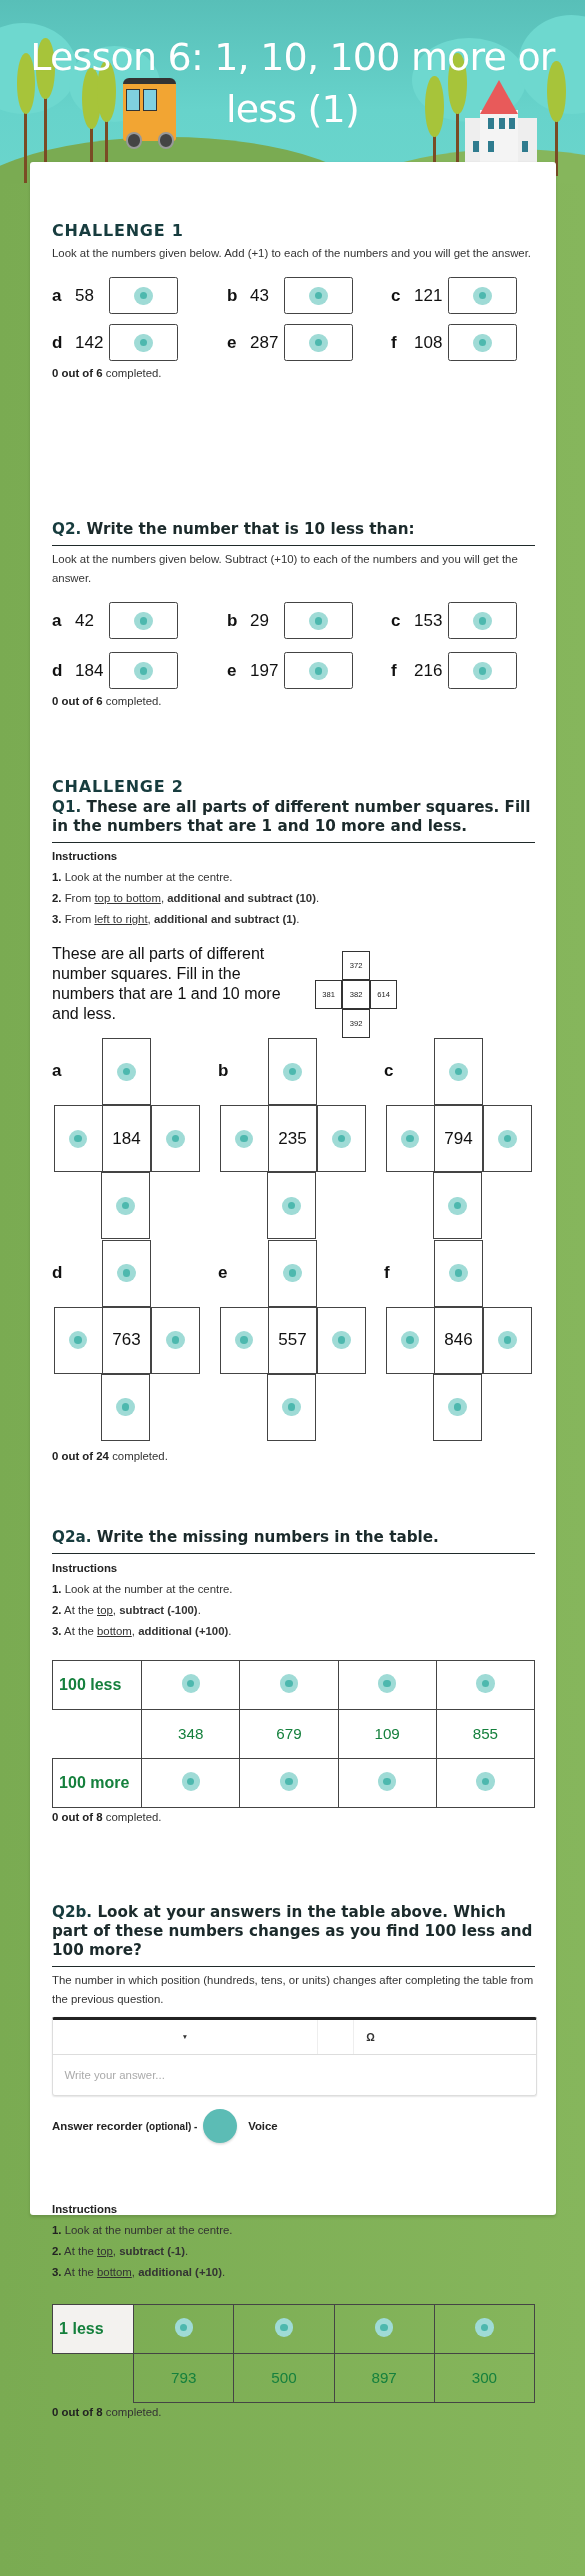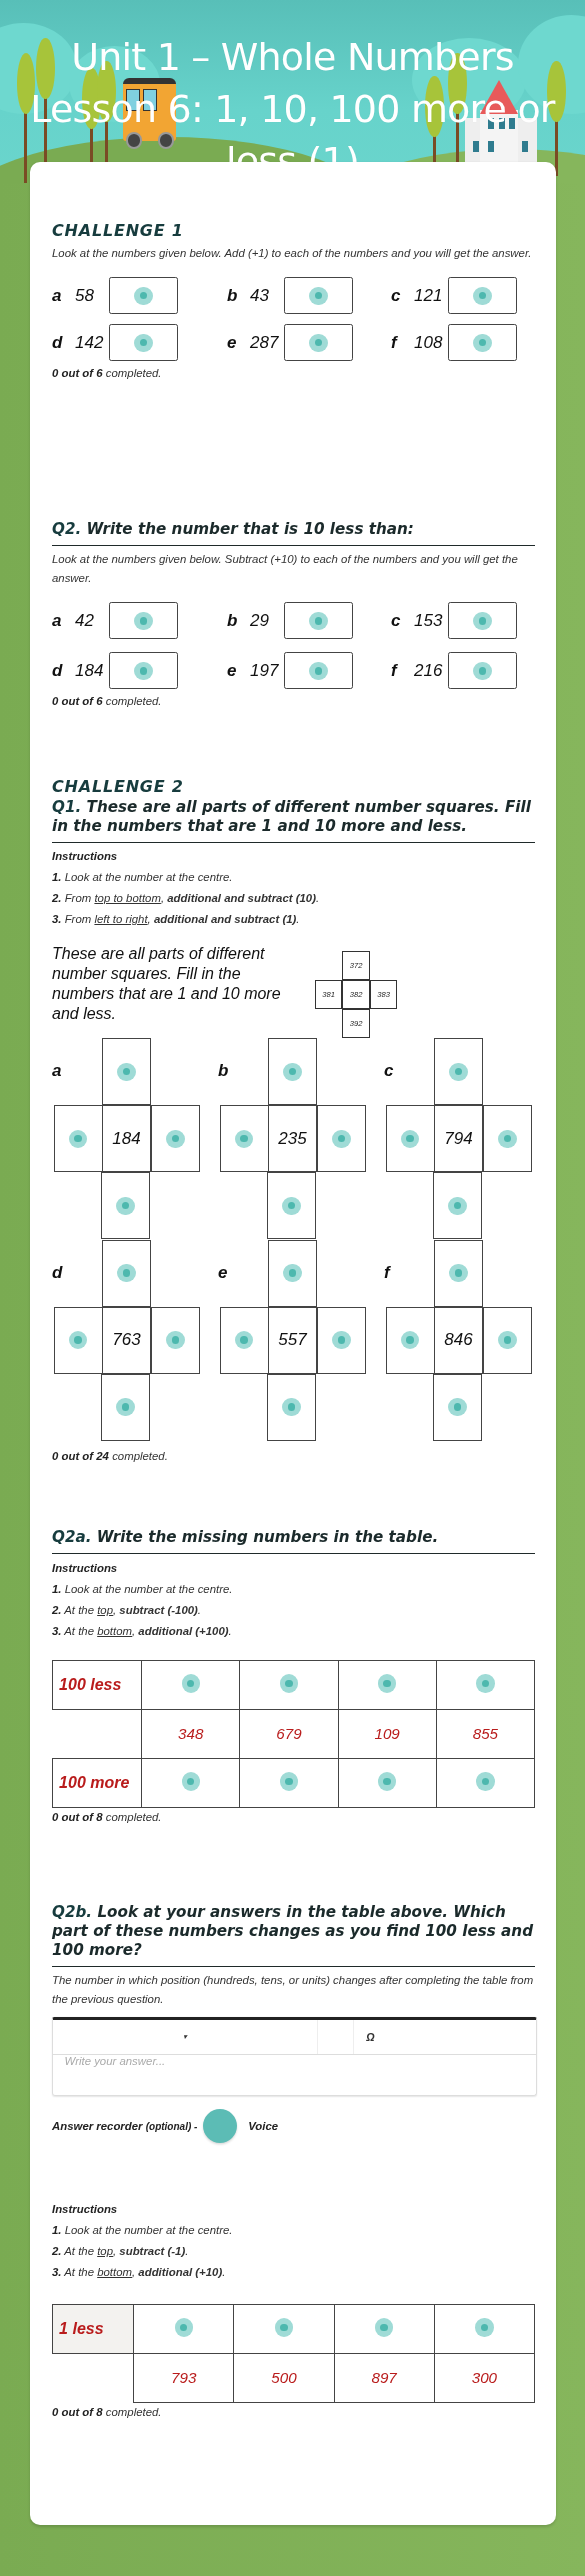--- a/index.html
+++ b/index.html
@@ -41,24 +41,23 @@
   .hero-title {
     position: absolute; left: 0; right: 0; top: 30.5px;
     text-align: center; color: #fff;
     font-family: "DejaVu Sans", sans-serif;
     font-size: 38px; line-height: 52px; font-weight: normal;
     letter-spacing: -0.8px;
     text-shadow: 0 0 1.5px rgba(0,0,0,0.05);
   }
   
   .card {
-    position: absolute; left: 30px; top: 162px; width: 526px; height: 2363px;
-    background: #fff; border-radius: 10px;
+    position: absolute; left: 30px; top: 162px; width: 526px; height: 2053px;
+    background: #fff; border-radius: 3px;
     box-shadow: 0 1.5px 3px rgba(0,0,0,0.15);
-    font-style: italic;
   }
   .section { position: absolute; left: 22px; width: 483px; }
   .challenge-title {
     font-family: "DejaVu Sans", sans-serif; font-weight: 900;
     font-size: 16px; color: #173c3e; letter-spacing: 0.8px; margin: 0 0 1.5px 0;
   }
   .q-title {
     font-family: "DejaVu Sans", sans-serif; font-size: 15.2px; line-height: 19px;
     color: #1b2a2b; margin: 0; padding-bottom: 6.1px; border-bottom: 1.1px solid #1f2a2a;
   }
@@ -98,31 +97,31 @@
     font-size: 7.6px; display: flex; align-items: center; justify-content: center; background: #fff; }
 
   
   .cross { position: absolute; width: 152px; height: 168px; }
   .cross .lbl { position: absolute; left: 0; top: 23px; font-weight: bold; font-size: 17px; color: #111; }
   .cross .cell { position: absolute; width: 49px; height: 67px; border: 1.1px solid #444; box-sizing: border-box;
     display: flex; align-items: center; justify-content: center; background: #fff; font-size: 17px; color: #111; }
 
   
   table.nt { border-collapse: collapse; width: 483px; table-layout: fixed; }
-  table.nt td { border: 1.1px solid #444; height: 46px; text-align: center; font-size: 15.2px; color: #b91c1c; }
+  table.nt td { border: 1.1px solid #444; height: 46px; text-align: center; font-size: 15.2px; color: #15803d; }
   table.nt td.rh { text-align: left; padding-left: 6.1px; font-weight: bold; font-size: 16px; width: 81px; }
   table.nt td.blank { border-left: none; border-top: none; border-bottom: none; }
 
   
   .editor { border: 0.8px solid #ddd; border-top: 3.8px solid #222; border-radius: 2.3px 2.3px 3px 3px; width: 483px; box-shadow: 0 0.8px 1.5px rgba(0,0,0,0.1); }
   .editor .tb { display: flex; height: 34px; border-bottom: 0.8px solid #ddd; }
   .editor .tb .dd { width: 264px; display: flex; align-items: center; justify-content: center; border-right: 0.8px solid #eee; font-size: 7.6px; color: #333; cursor: pointer; }
   .editor .tb .sp { width: 35px; border-right: 0.8px solid #eee; }
   .editor .tb .omega { padding-left: 12.2px; display: flex; align-items: center; font-size: 10.7px; font-weight: bold; color: #333; cursor: pointer; }
-  .editor .ta { height: 40px; padding: 0 11.4px; display: flex; font-size: 11.4px; color: #aaa; }
+  .editor .ta { height: 40px; padding: 0 11.4px; display: flex; align-items: center; font-size: 11.4px; color: #aaa; }
   .recorder { display: flex; align-items: center; margin-top: 13.7px; }
   .recorder .rl { font-size: 11.4px; font-weight: bold; color: #222; }
   .recorder .rl small { font-size: 10px; }
   .recorder .rbtn { width: 34px; height: 34px; border-radius: 50%; background: #5cbcb5; margin: 0 10.7px 0 6.1px; cursor: pointer; box-shadow: 0 1.5px 2.3px rgba(0,0,0,0.15); }
   .recorder .rv { font-size: 11.4px; font-weight: bold; color: #222; }
 </style>
 </head>
 <body>
 
 <div class="hero">
@@ -149,21 +148,20 @@
     <div class="body-top"></div>
     <div class="roof"></div>
     <div class="w" style="left:23px;top:0;"></div>
     <div class="w" style="left:34px;top:0;"></div>
     <div class="w" style="left:44px;top:0;"></div>
     <div class="w" style="left:7.6px;top:23px;"></div>
     <div class="w" style="left:23px;top:23px;"></div>
     <div class="w" style="left:57px;top:23px;"></div>
   </div>
   <div class="hero-title">
-    <div>Unit 1 – Whole Numbers</div>
     <div>Lesson 6: 1, 10, 100 more or</div>
     <div>less (1)</div>
   </div>
 </div>
 
 <div class="card">
 
   <div class="section" style="top:59px;">
     <div class="challenge-title">CHALLENGE 1</div>
     <p class="q-desc">Look at the numbers given below. Add (+1) to each of the numbers and you will get the answer.</p>
@@ -271,21 +269,21 @@
     <div class="instr"><b class="num">1.</b><span> Look at the number at the centre.</span></div>
     <div class="instr"><b class="num">2.</b><span> From </span><u>top to bottom</u><span>, </span><b>additional and subtract (10)</b><span>.</span></div>
     <div class="instr"><b class="num">3.</b><span> From </span><u>left to right</u><span>, </span><b>additional and subtract (1)</b><span>.</span></div>
 
     <div class="example" style="margin-top:10.7px;">
       <div class="ex-text">These are all parts of different number squares. Fill in the numbers that are 1 and 10 more and less.</div>
       <div class="mini-cross">
         <div class="c" style="left:27.4px;top:0;">372</div>
         <div class="c" style="left:0;top:29px;">381</div>
         <div class="c" style="left:27.4px;top:29px;">382</div>
-        <div class="c" style="left:55px;top:29px;">383</div>
+        <div class="c" style="left:55px;top:29px;">614</div>
         <div class="c" style="left:27.4px;top:58px;">392</div>
       </div>
     </div>
 
     <div style="position:relative;height:396px;margin-top:-4.6px;">
 
       <div class="cross" style="left:0;top:7.6px;">
         <span class="lbl">a</span>
         <div class="cell" style="left:50px;top:0;">
             <span class="dot"></span>

